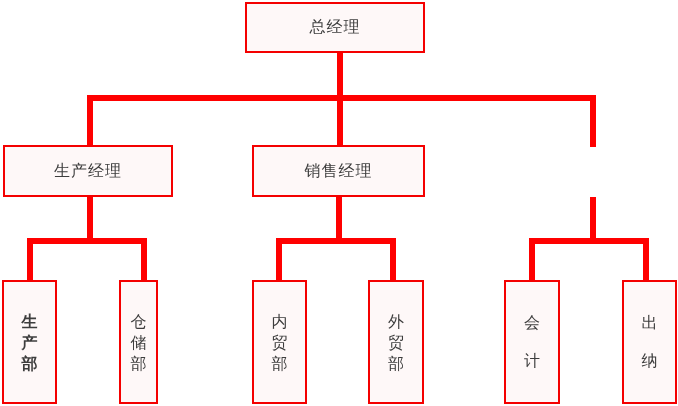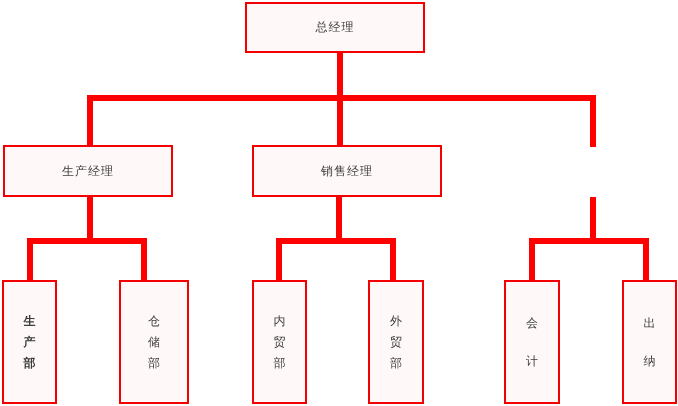--- a/index.html
+++ b/index.html
@@ -29,21 +29,21 @@
   .node {
     position: absolute;
     box-sizing: border-box;
     border: 2px solid var(--box-border);
     background: var(--box-fill);
     display: flex;
     align-items: center;
     justify-content: center;
   }
   .lbl {
-    font-size: 12px;
+    font-size: 16px;
     color: var(--text);
     letter-spacing: 1px;
     white-space: nowrap;
   }
   .lbl.vert {
     width: 18px;
     white-space: normal;
     word-break: break-all;
     text-align: center;
     line-height: 21px;
@@ -79,28 +79,28 @@
   <div class="line" style="left:529px; top:238px; width:6px; height:43px;"></div>
   <div class="line" style="left:643px; top:238px; width:6px; height:43px;"></div>
 
   <div class="node" style="left:245px; top:2px; width:180px; height:51px;">
     <span class="lbl">总经理</span>
   </div>
 
   <div class="node" style="left:3px; top:145px; width:170px; height:52px;align-items:center;">
     <span class="lbl">生产经理</span>
   </div>
-  <div class="node" style="left:252px; top:145px; width:190px; height:52px;">
+  <div class="node" style="left:252px; top:145px; width:173px; height:52px;">
     <span class="lbl">销售经理</span>
   </div>
 
   <div class="node" style="left:2px; top:280px; width:55px; height:124px;font-weight:bold;">
     <span class="lbl vert">生产部</span>
   </div>
-  <div class="node" style="left:119px; top:280px; width:70px; height:124px;">
+  <div class="node" style="left:119px; top:280px; width:39px; height:124px;">
     <span class="lbl vert">仓储部</span>
   </div>
   <div class="node" style="left:252px; top:280px; width:55px; height:124px;">
     <span class="lbl vert">内贸部</span>
   </div>
   <div class="node" style="left:368px; top:280px; width:56px; height:124px;">
     <span class="lbl vert">外贸部</span>
   </div>
   <div class="node" style="left:504px; top:280px; width:56px; height:124px;">
     <span class="lbl vert spread">会计</span>

